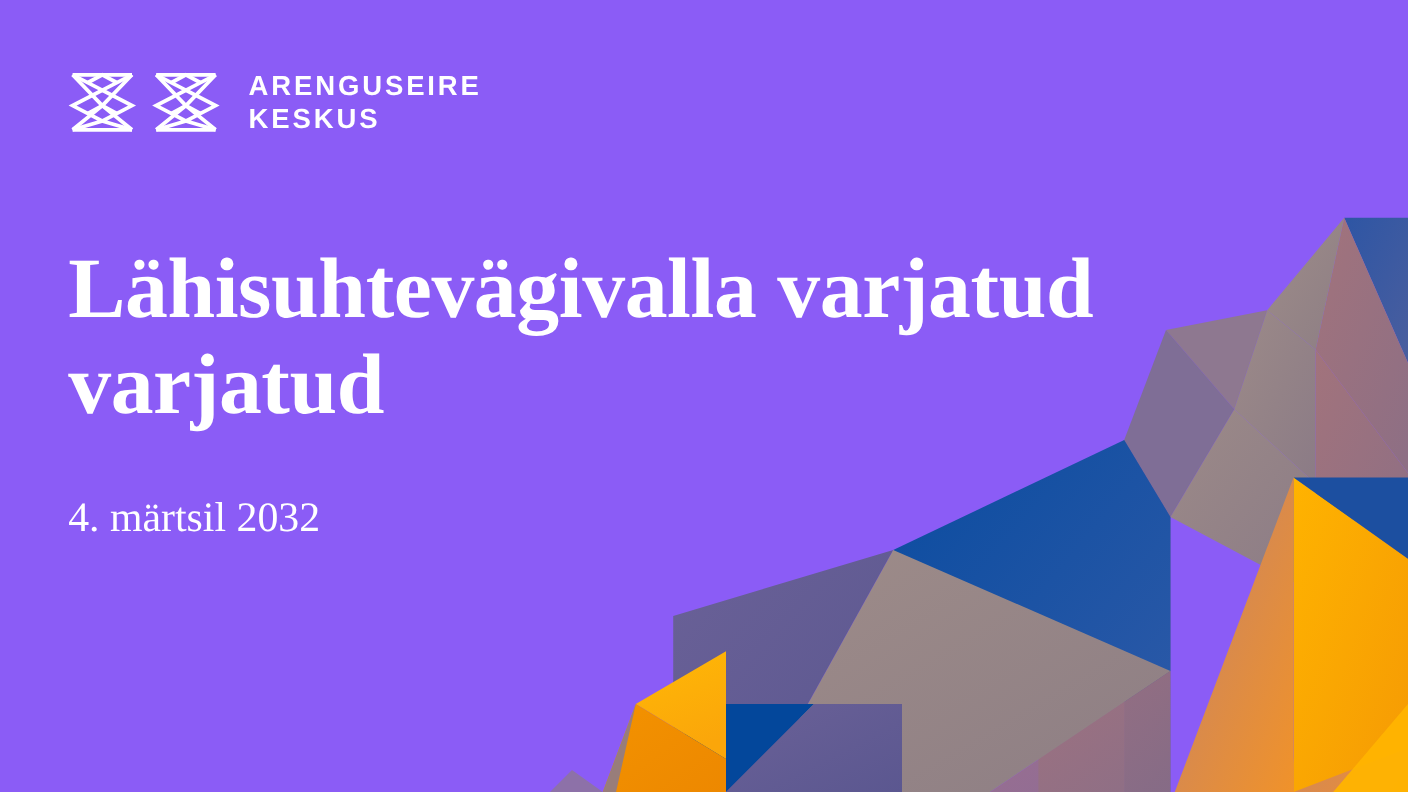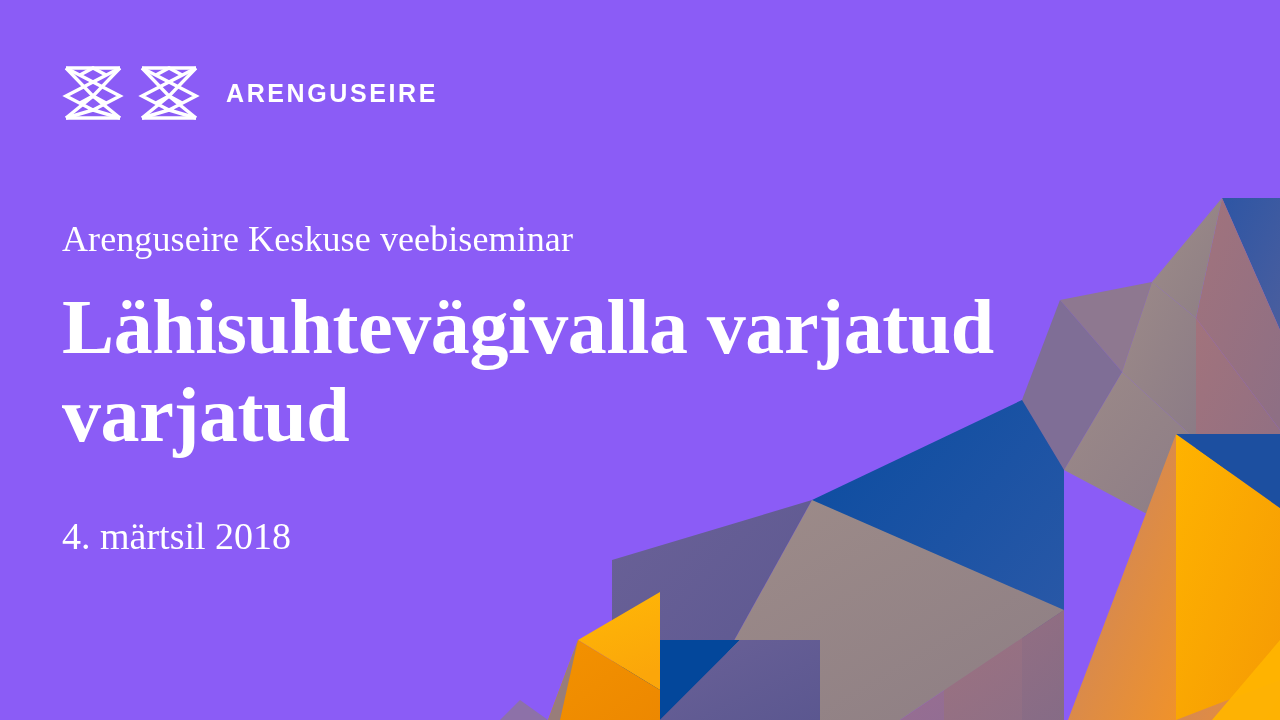--- a/index.html
+++ b/index.html
@@ -208,22 +208,22 @@
           <path d="M58 6 L31 20 L58 34 L31 48 L58 56"></path>
           <path d="M4 6 L31 34 L4 56"></path>
           <path d="M58 6 L31 34 L58 56"></path>
           <path d="M18 13 L31 6 L44 13"></path>
           <path d="M18 41 L31 34 L44 41"></path>
         </g>
       </svg>
     </div>
     <div id="logo-wordmark">
       <div class="wordmark-line">ARENGUSEIRE</div>
+      <div class="wordmark-line">KESKUS</div>
     </div>
   </div>
 
   <div id="textblock">
-    <p id="eyebrow">Arenguseire Keskuse veebiseminar</p>
     <h1 id="headline">Lähisuhtevägivalla varjatud varjatud</h1>
-    <p id="date">4. märtsil 2018</p>
+    <p id="date">4. märtsil 2032</p>
   </div>
 
 </div>
 
 </body></html>

